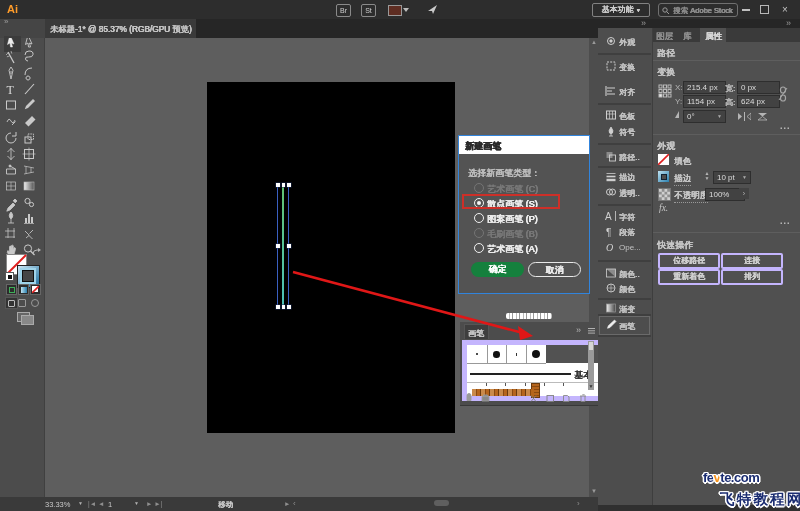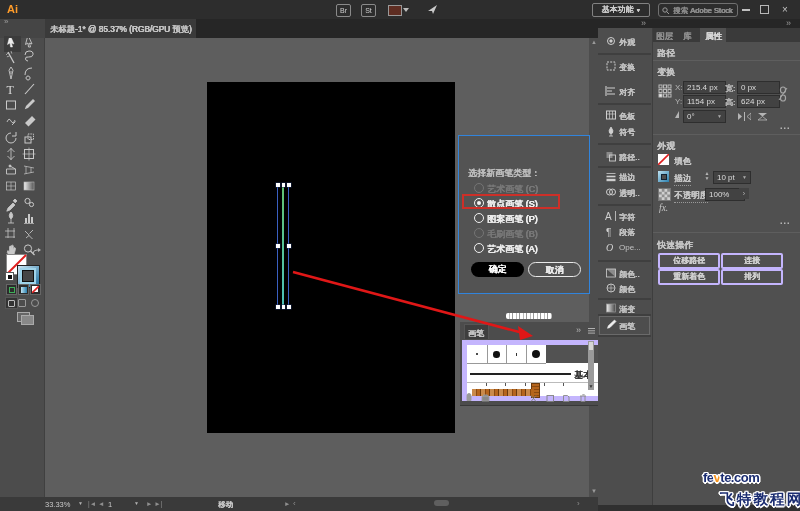--- a/index.html
+++ b/index.html
@@ -62,38 +62,41 @@
 <div class="a hnd" style="left:287px;top:305px"></div>
 
 <svg class="a" style="left:285px;top:262px;z-index:5" width="260" height="84" viewBox="0 0 260 84">
   <line x1="8" y1="10" x2="238" y2="71" stroke="#e01717" stroke-width="2.6"></line>
   <path d="M248 74 L233 64 L235 78 Z" fill="#e01717"></path>
 </svg>
 
 <div class="a" style="left:506px;top:313px;width:46px;height:6px;background:repeating-linear-gradient(90deg,#fff 0 3px,#bbb 3px 4px,#fff 4px 6px,#999 6px 7px);filter:blur(.4px);border-radius:2px"></div>
 
 <div class="a" style="left:458px;top:135px;width:130px;height:157px;background:#535353;border:1px solid #3184dc">
+  <div class="a" style="left:0;top:0;width:130px;height:18px;background:#fff">
+    <span class="a ck" style="left:6px;top:4px;font-size:9px;color:#2b2b2b;font-weight:bold">新建画笔</span>
+  </div>
   <div class="a ck" style="left:9px;top:31px;font-size:9px;color:#bdbdbd;white-space:nowrap">选择新画笔类型：</div>
 
   <div class="a" style="left:15px;top:47px;width:8px;height:8px;border:1px solid #757575;border-radius:50%"></div>
   <div class="a ck" style="left:28px;top:47px;font-size:9px;color:#787878;white-space:nowrap">艺术画笔 (C)</div>
   <div class="a" style="left:15px;top:62px;width:8px;height:8px;border:1px solid #f0f0f0;border-radius:50%">
       <div class="a" style="left:1.8px;top:1.8px;width:4.4px;height:4.4px;background:#f5f5f5;border-radius:50%"></div>
     </div>
   <div class="a ck" style="left:28px;top:62px;font-size:9px;color:#ececec;white-space:nowrap">散点画笔 (S)</div>
   <div class="a" style="left:15px;top:77px;width:8px;height:8px;border:1px solid #f0f0f0;border-radius:50%"></div>
   <div class="a ck" style="left:28px;top:77px;font-size:9px;color:#ececec;white-space:nowrap">图案画笔 (P)</div>
   <div class="a" style="left:15px;top:92px;width:8px;height:8px;border:1px solid #757575;border-radius:50%"></div>
   <div class="a ck" style="left:28px;top:92px;font-size:9px;color:#787878;white-space:nowrap">毛刷画笔 (B)</div>
   <div class="a" style="left:15px;top:107px;width:8px;height:8px;border:1px solid #f0f0f0;border-radius:50%"></div>
   <div class="a ck" style="left:28px;top:107px;font-size:9px;color:#ececec;white-space:nowrap">艺术画笔 (A)</div>
 
   <div class="a" style="left:3px;top:58px;width:94px;height:11px;border:2px solid #cd2f28"></div>
 
-  <div class="a ck" style="left:12px;top:126px;width:53px;height:15px;background:#000000;border-radius:8px;color:#fff;font-size:9px;text-align:center;line-height:15px">确定</div>
+  <div class="a ck" style="left:12px;top:126px;width:53px;height:15px;background:#15803d;border-radius:8px;color:#fff;font-size:9px;text-align:center;line-height:15px">确定</div>
   <div class="a ck" style="left:69px;top:126px;width:53px;height:15px;border:1.5px solid #e8e8e8;border-radius:8px;color:#ececec;font-size:9px;text-align:center;line-height:15px;box-sizing:border-box">取消</div>
 </div>
 
 <div class="a" style="left:460px;top:322px;width:141px;height:83px;background:#4c4c4c;border-bottom:1px solid #383838">
   <div class="a" style="left:4px;top:2px;width:23px;height:14px;background:#3e3e3e;border:1px solid #555;border-bottom:none">
       <span class="a ck" style="left:3px;top:3px;font-size:8px;color:#c8c8c8;white-space:nowrap">画笔</span>
     </div>
   <div class="a" style="left:116px;top:3px;font-size:9px;color:#b5b5b5">»</div>
   <svg class="a" style="left:128px;top:6px" width="7" height="6">
       <path d="M0 .5 h7 M0 2.8 h7 M0 5.1 h7" stroke="#b0b0b0" stroke-width="1"></path>

